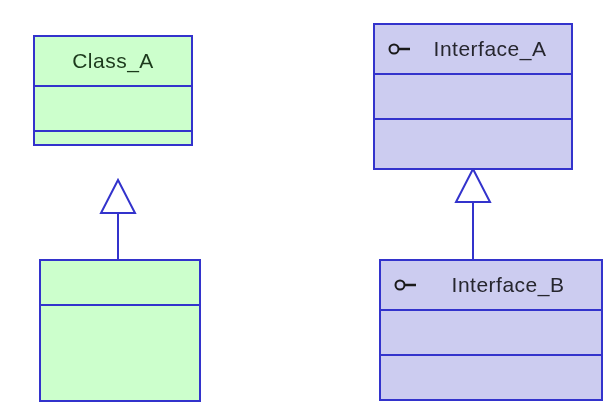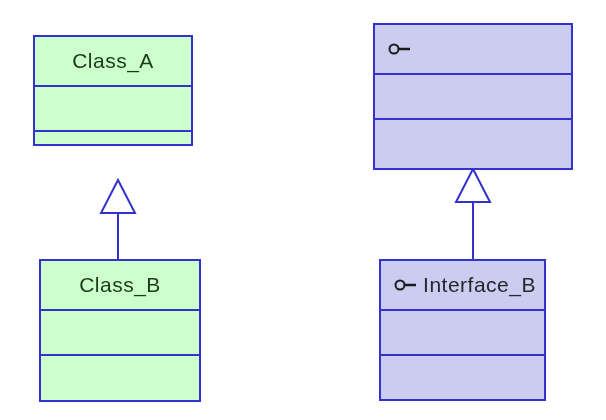--- a/index.html
+++ b/index.html
@@ -101,41 +101,39 @@
 
   <div class="uml-node class-node" style="left:33px; top:35px; width:160px; height:111px;">
     <div class="compartment name-compartment">
       <span class="node-label">Class_A</span>
     </div>
     <div class="compartment mid-compartment"></div>
     <div class="compartment last"></div>
   </div>
 
   <div class="uml-node class-node" style="left:39px; top:259px; width:162px; height:143px;">
-    <div class="compartment name-compartment">
-      <span class="node-label">Class_B</span>
-    </div>
     <div class="compartment mid-compartment"></div>
     <div class="compartment last"></div>
   </div>
 
   <div class="uml-node iface-node" style="left:373px; top:23px; width:200px; height:147px;">
     <div class="compartment name-compartment iface-name">
       <span class="iface-icon">
         <svg width="24" height="14" viewBox="0 0 24 14">
           <circle cx="6" cy="7" r="4.5"></circle>
           <line x1="10.5" y1="7" x2="22" y2="7"></line>
         </svg>
       </span>
+      <span class="node-label">Interface_A</span>
     </div>
     <div class="compartment mid-compartment"></div>
     <div class="compartment last"></div>
   </div>
 
-  <div class="uml-node iface-node" style="left:379px; top:259px; width:167px; height:142px;">
+  <div class="uml-node iface-node" style="left:379px; top:259px; width:224px; height:142px;">
     <div class="compartment name-compartment iface-name">
       <span class="iface-icon">
         <svg width="24" height="14" viewBox="0 0 24 14">
           <circle cx="6" cy="7" r="4.5"></circle>
           <line x1="10.5" y1="7" x2="22" y2="7"></line>
         </svg>
       </span>
       <span class="node-label">Interface_B</span>
     </div>
     <div class="compartment mid-compartment"></div>

